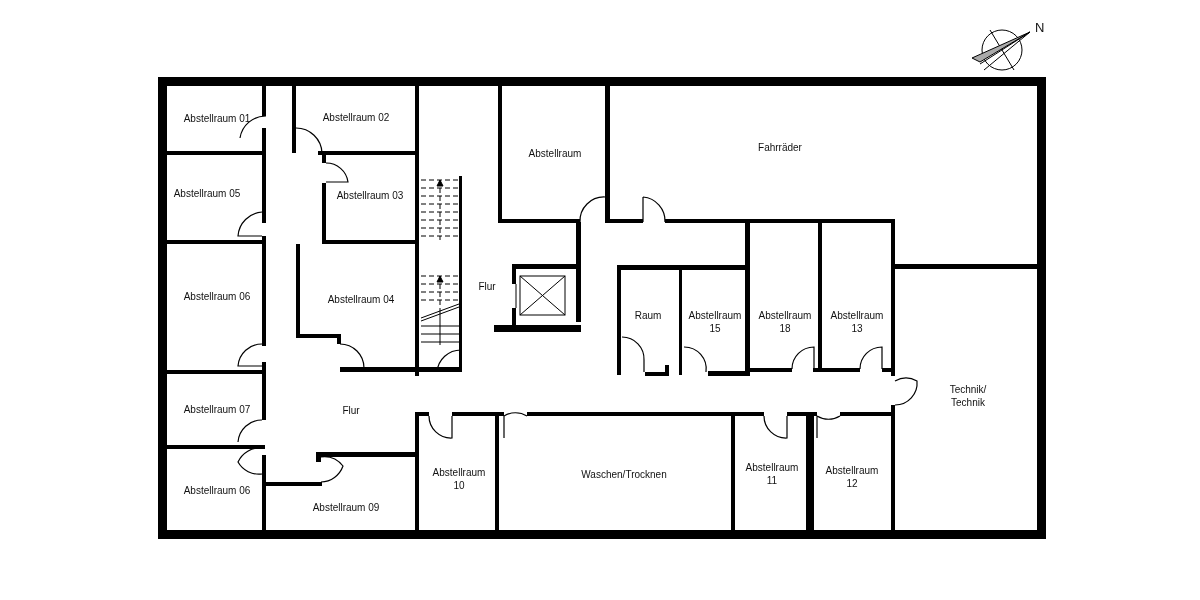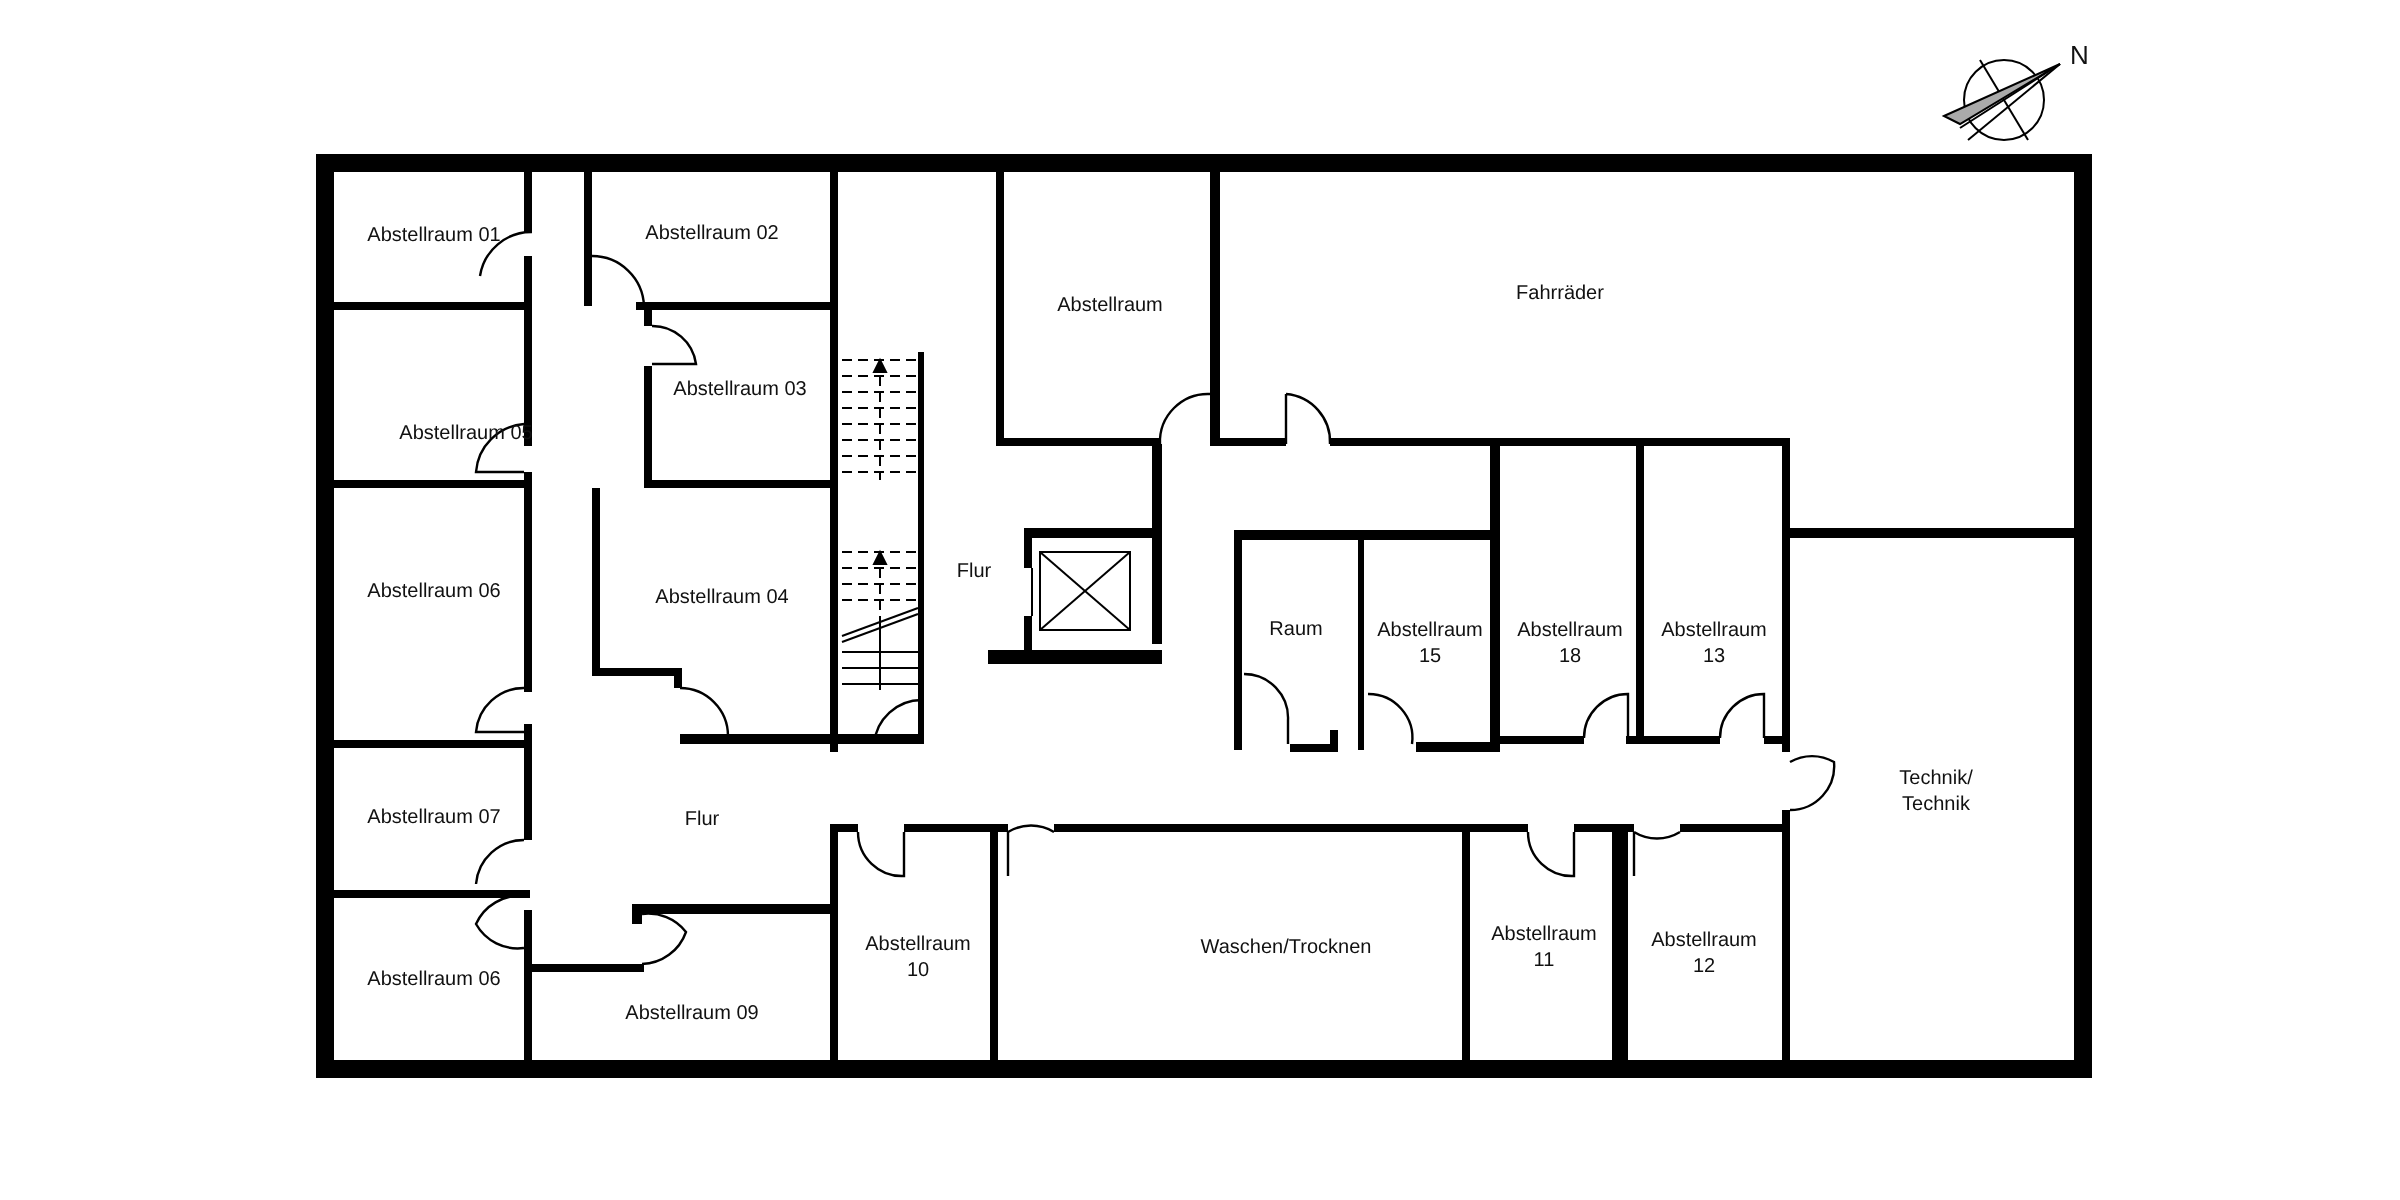--- a/index.html
+++ b/index.html
@@ -152,21 +152,21 @@
     <line x1="984" y1="70" x2="1030" y2="32"></line>
   </g>
 </svg>
 
 <div class="north-label" style="left:1035px;top:20px;">N</div>
 
 <div class="room-label" style="left:217px;top:118px;">Abstellraum 01</div>
 <div class="room-label" style="left:356px;top:117px;">Abstellraum 02</div>
 <div class="room-label" style="left:370px;top:195px;">Abstellraum 03</div>
 <div class="room-label" style="left:361px;top:299px;">Abstellraum 04</div>
-<div class="room-label" style="left:233px;top:193px;margin-top:24px;">Abstellraum 05</div>
+<div class="room-label" style="left:207px;top:193px;">Abstellraum 05</div>
 <div class="room-label" style="left:217px;top:296px;">Abstellraum 06</div>
 <div class="room-label" style="left:217px;top:409px;">Abstellraum 07</div>
 <div class="room-label" style="left:217px;top:490px;">Abstellraum 06</div>
 <div class="room-label" style="left:346px;top:507px;">Abstellraum 09</div>
 
 <div class="room-label" style="left:459px;top:479px;">
   <div>Abstellraum</div>
   <div>10</div>
 </div>
 <div class="room-label" style="left:772px;top:474px;">
@@ -188,17 +188,17 @@
 <div class="room-label" style="left:715px;top:322px;">
   <div>Abstellraum</div>
   <div>15</div>
 </div>
 
 <div class="room-label" style="left:555px;top:153px;">Abstellraum</div>
 <div class="room-label" style="left:780px;top:147px;">Fahrräder</div>
 <div class="room-label" style="left:487px;top:286px;">Flur</div>
 <div class="room-label" style="left:351px;top:410px;">Flur</div>
 <div class="room-label" style="left:648px;top:315px;">Raum</div>
-<div class="room-label" style="left:624px;top:474px;margin-left:19px;">Waschen/Trocknen</div>
+<div class="room-label" style="left:624px;top:474px;">Waschen/Trocknen</div>
 <div class="room-label" style="left:968px;top:396px;">
   <div>Technik/</div>
   <div>Technik</div>
 </div>
 
 </body></html>

